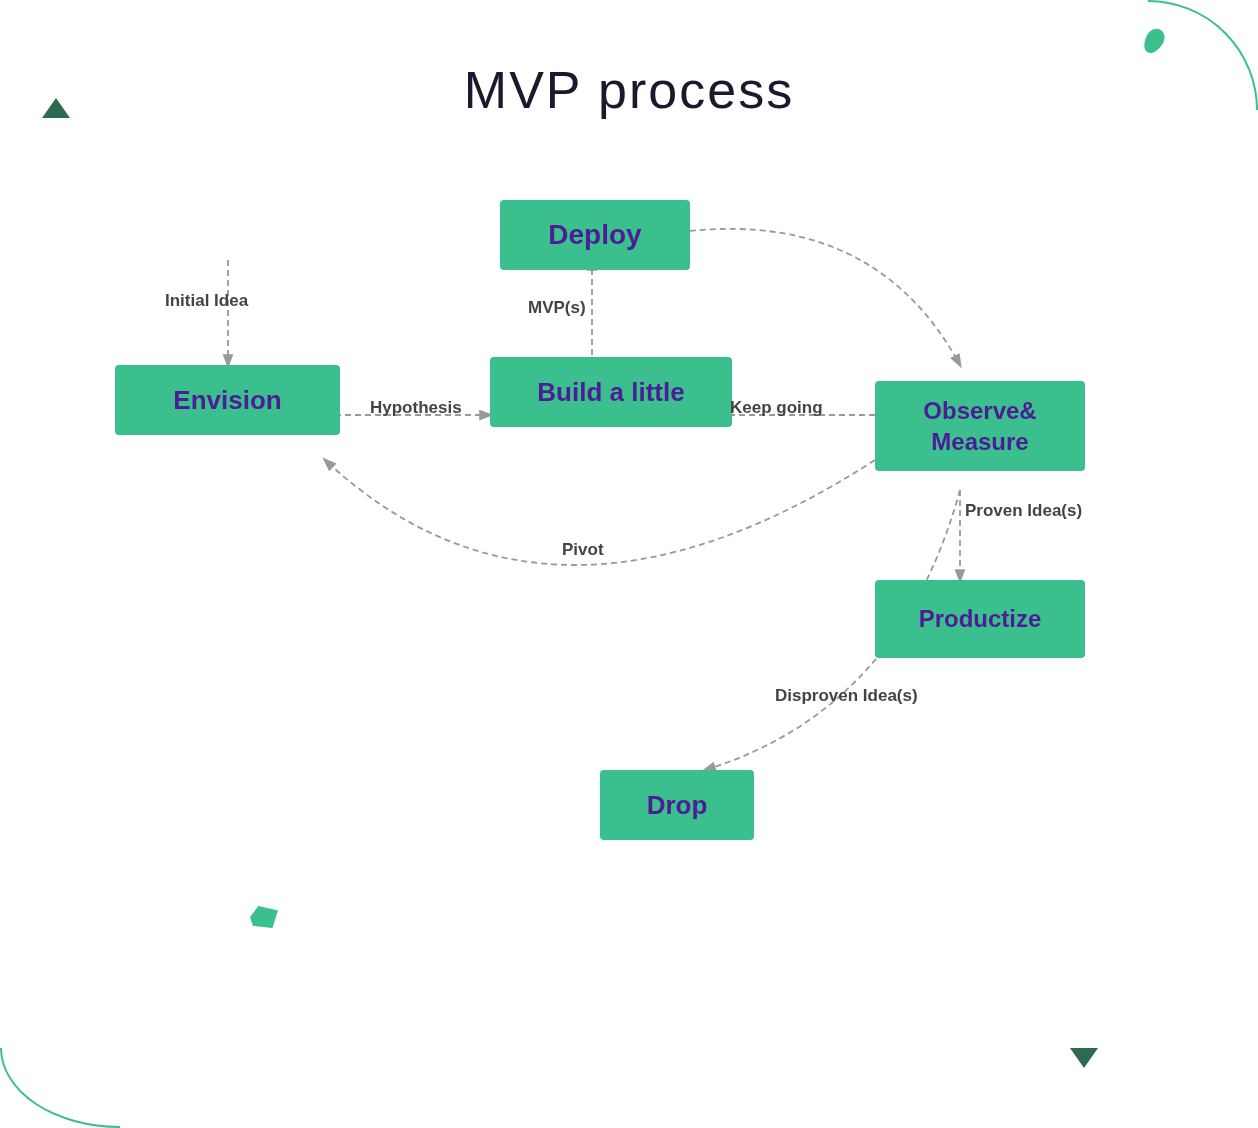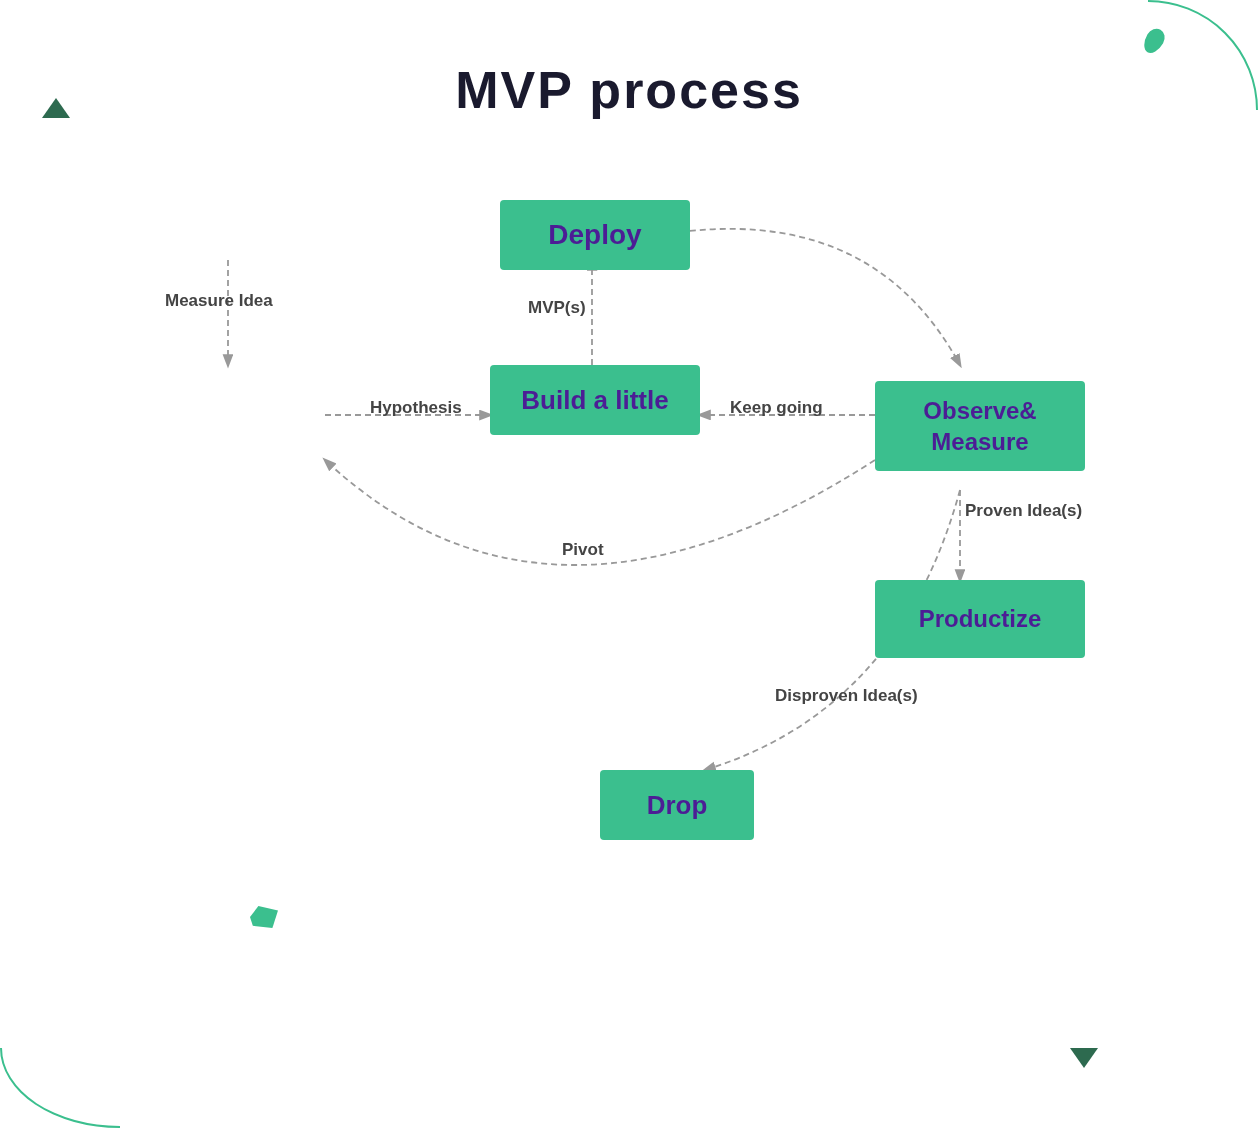--- a/index.html
+++ b/index.html
@@ -8,21 +8,21 @@
       height: 1128px;
       background: #fff;
       font-family: 'Arial', sans-serif;
       position: relative;
       overflow: hidden;
     }
 
     .page-title {
       text-align: center;
       font-size: 52px;
-      font-weight: 700;
+      font-weight: 400;
       color: #1a1a2e;
       padding-top: 60px;
       letter-spacing: 2px;
     }
 
     .diagram-container {
       position: absolute;
       top: 150px;
       left: 0;
       width: 1258px;
@@ -168,31 +168,32 @@
 
     <line x1="960" y1="340" x2="960" y2="430" stroke="#999" stroke-width="1.8" stroke-dasharray="6,4" marker-end="url(#arrow-gray)"></line>
 
     <path d="M 875 310 Q 550 520 325 310" stroke="#999" stroke-width="1.8" stroke-dasharray="6,4" fill="none" marker-end="url(#arrow-gray)"></path>
 
     <path d="M 960 340 Q 900 560 705 620" stroke="#999" stroke-width="1.8" stroke-dasharray="6,4" fill="none" marker-end="url(#arrow-gray)"></path>
   </svg>
 
   <div class="mvp-box" style="left: 500px; top: 50px; width: 190px; height: 70px; font-size: 28px;">Deploy</div>
 
-
-  <div class="mvp-box" style="left: 490px; top: 215px; width: 210px; height: 70px;">Build a little</div>
+  <div class="mvp-box" style="left: 115px; top: 215px; width: 225px; height: 70px;">Envision</div>
+
+  <div class="mvp-box" style="left: 490px; top: 207px; width: 242px; height: 70px;">Build a little</div>
 
   <div class="mvp-box" style="left: 875px; top: 215px; width: 210px; height: 90px; font-size: 24px; line-height: 1.3; margin-top: 16px;">Observe&amp;
 Measure</div>
 
   <div class="mvp-box" style="left: 875px; top: 430px; width: 210px; height: 78px; font-size: 24px;">Productize</div>
 
   <div class="mvp-box" style="left: 600px; top: 620px; width: 154px; height: 70px;">Drop</div>
 
-  <div class="arrow-label" style="left: 165px; top: 140px; line-height: 1.3;">Measure
+  <div class="arrow-label" style="left: 165px; top: 140px; line-height: 1.3;">Initial
 Idea</div>
 
   <div class="arrow-label" style="left: 528px; top: 148px;">MVP(s)</div>
 
   <div class="arrow-label" style="left: 370px; top: 248px;">Hypothesis</div>
 
   <div class="arrow-label" style="left: 730px; top: 248px;">Keep going</div>
 
   <div class="arrow-label" style="left: 562px; top: 390px;">Pivot</div>
 

